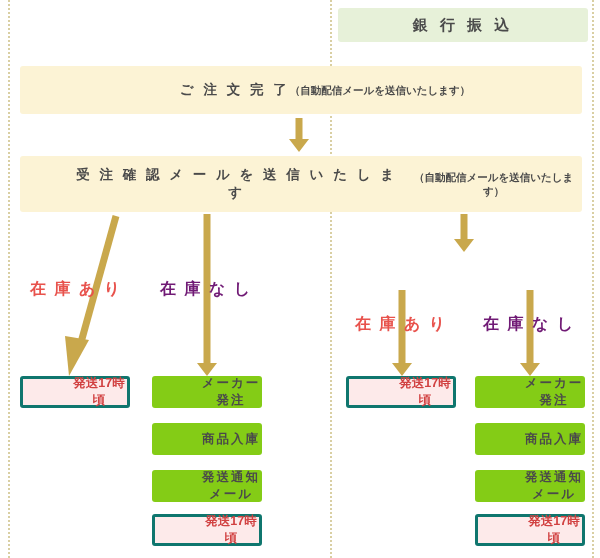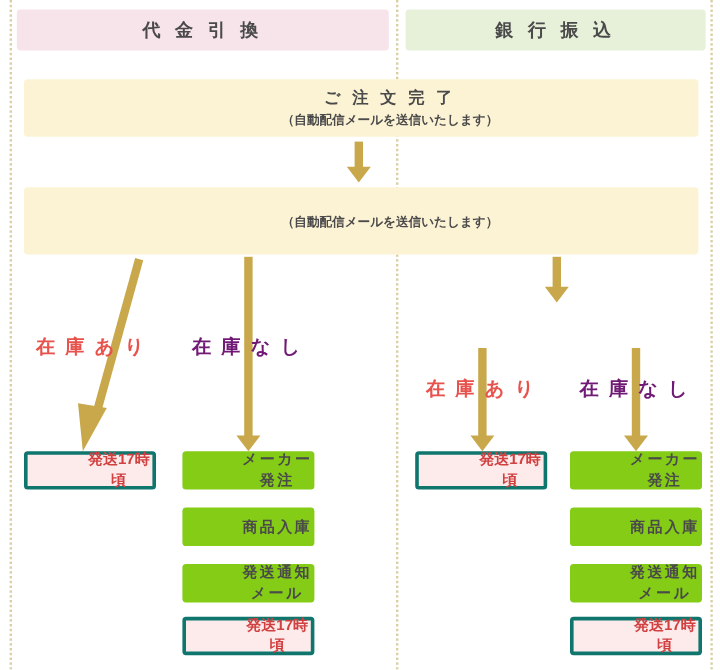--- a/index.html
+++ b/index.html
@@ -28,21 +28,21 @@
     letter-spacing:4px;
   }
   .col-header.cod{left:14px;top:8px;width:310px;background:#f6e4ea;}
   .col-header.bank{left:338px;top:8px;width:250px;background:#e7f1d9;}
 
   
   .box{
     position:absolute;
     box-sizing:border-box;
     border-radius:3px;
-    display:flex;flex-direction:column;align-items:center;justify-content:center;
+    display:flex;flex-direction:row;align-items:center;justify-content:center;
     text-align:center;
     padding-left:48px;
   }
   .box .l1{font-size:13.5px;font-weight:bold;color:#4a4a4a;letter-spacing:3px;}
   .box .l2{font-size:10.5px;font-weight:bold;color:#4a4a4a;margin-top:2px;}
 
   .cream{background:#fcf3d5;}
   .blue{background:#84cc16;}
   .blue .l1{letter-spacing:2px;font-size:12.5px;}
   .pinkbox{background:#fdeaea;border:3px solid #0f766e;}
@@ -72,38 +72,36 @@
 </style>
 </head>
 <body>
 
 <div class="canvas">
 
   <div class="vdiv left"></div>
   <div class="vdiv mid"></div>
   <div class="vdiv right"></div>
 
-  <div class="col-header cod">
-    <span>代 金 引 換</span>
-  </div>
   <div class="col-header bank">
     <span>銀 行 振 込</span>
   </div>
 
   <div class="box cream" style="left:20px;top:66px;width:562px;height:48px;">
     <div class="l1">ご 注 文 完 了</div>
     <div class="l2">（自動配信メールを送信いたします）</div>
   </div>
 
   <div class="arrow tan" style="left:287px;top:118px;width:24px;height:34px;">
     <div class="shaft" style="height:22px;"></div>
     <div class="head"></div>
   </div>
 
   <div class="box cream" style="left:20px;top:156px;width:562px;height:56px;">
+    <div class="l1">受 注 確 認 メ ー ル を 送 信 い た し ま す</div>
     <div class="l2">（自動配信メールを送信いたします）</div>
   </div>
 
   <svg class="diag" style="left:40px;top:214px;width:140px;height:164px;" width="140" height="164" viewBox="0 0 140 164">
     <path d="M76 2 L40 132" stroke="#c9a84c" stroke-width="7" fill="none"></path>
     <polygon points="29 162 49 126 25 122" fill="#c9a84c"></polygon>
   </svg>
 
   <div class="arrow tan" style="left:195px;top:214px;width:24px;height:162px;">
     <div class="shaft" style="height:150px;"></div>

